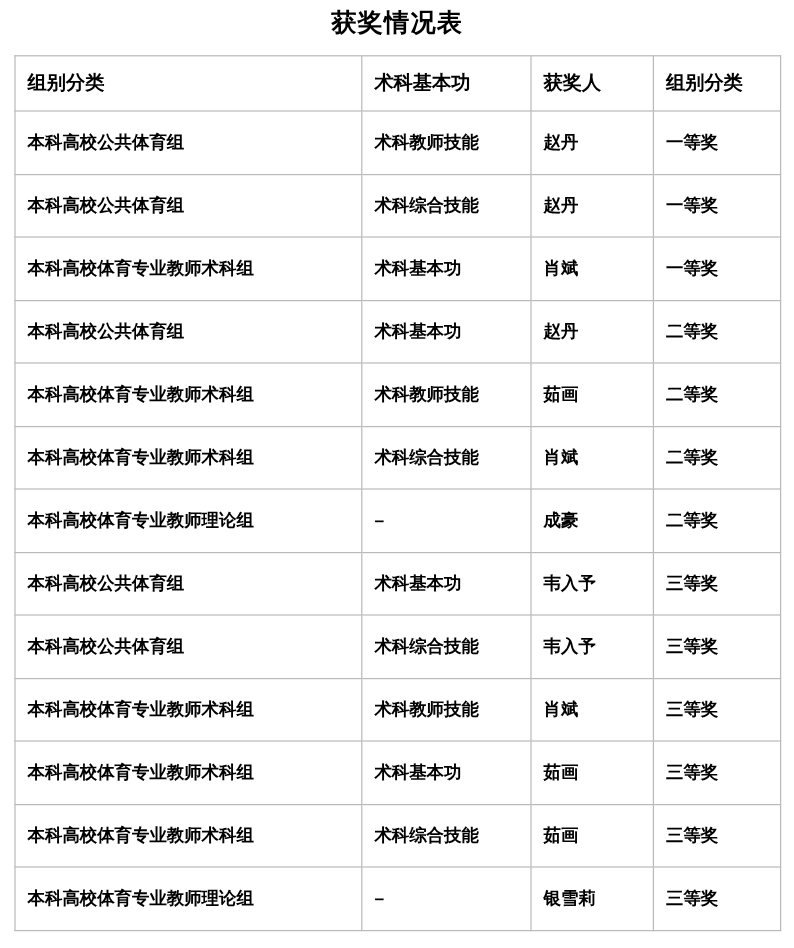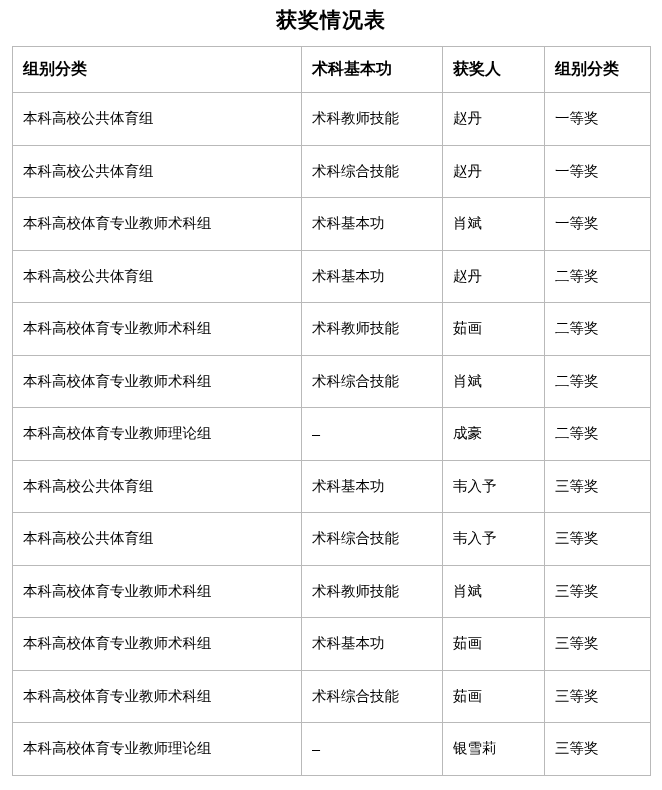--- a/index.html
+++ b/index.html
@@ -41,21 +41,21 @@
     font-size: 14.5px;
   }
   table.award-table th,
   table.award-table td {
     border: 1px solid #b9b9b9;
     padding: 0 10px;
     height: 51.5px;
     vertical-align: middle;
     text-align: left;
     color: #000;
-    font-weight: normal;
+    font-weight: bold;
     white-space: nowrap;
     overflow: hidden;
   }
   table.award-table thead th {
     font-weight: bold;
     height: 45px;
     font-size: 16px;
   }
   col.c0 { width: 289px; }
   col.c1 { width: 141px; }

